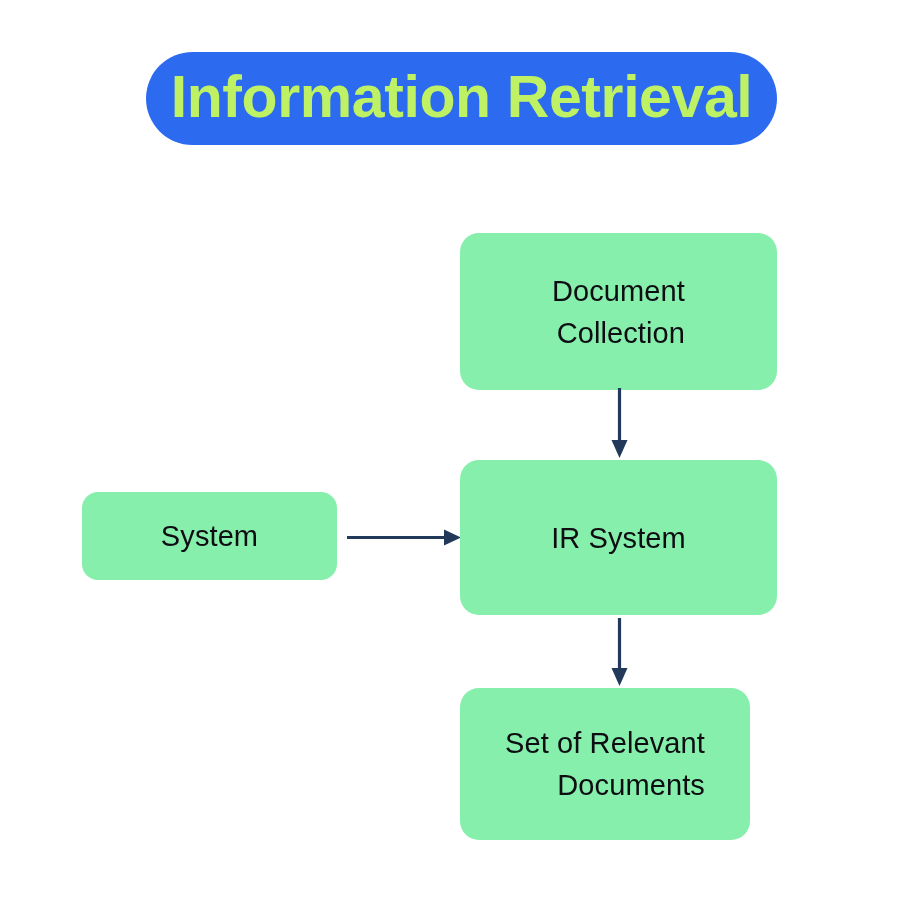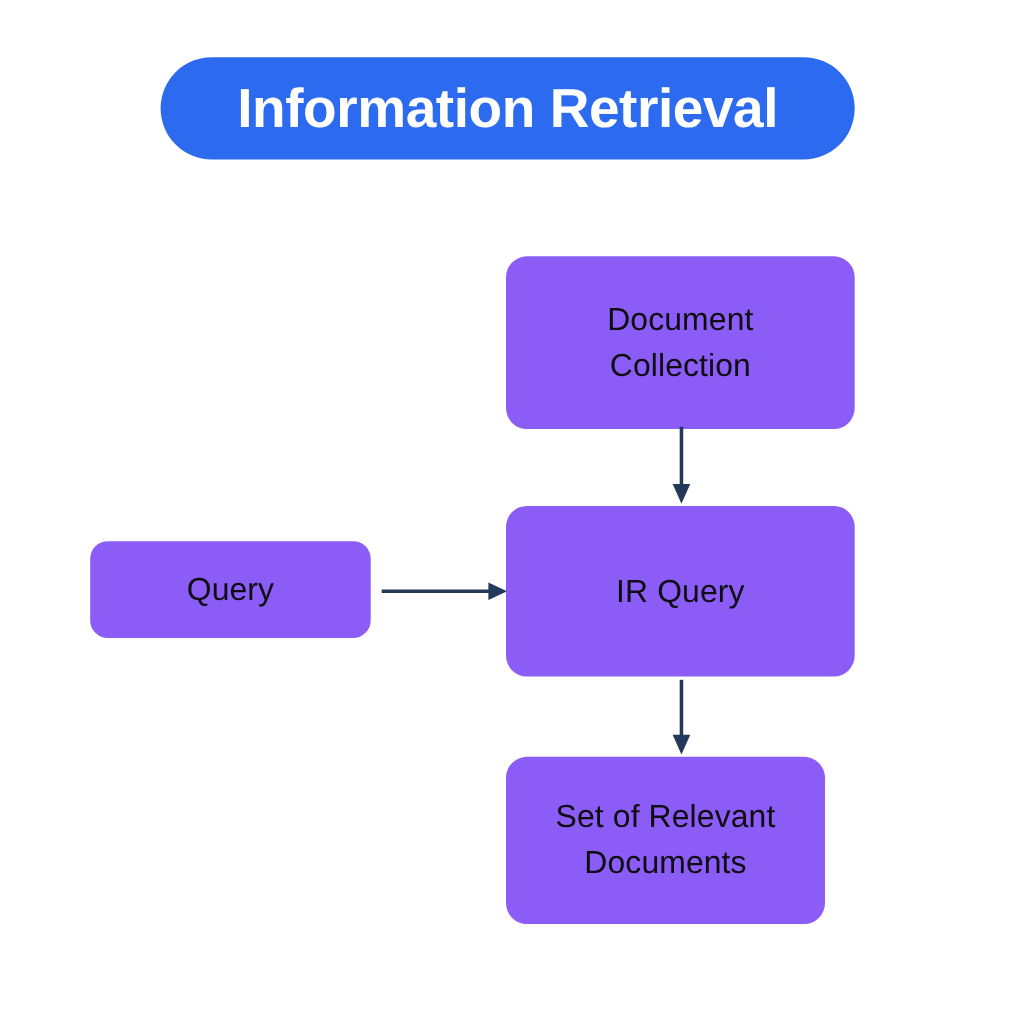--- a/index.html
+++ b/index.html
@@ -28,39 +28,39 @@
     width: 631px;
     height: 93px;
     background: #2C6BF0;
     border-radius: 47px;
     display: flex;
     align-items: center;
     justify-content: center;
     box-sizing: border-box;
   }
   .title-text {
-    color: #ffffff;
-    font-size: 50px;
+    color: #bef264;
+    font-size: 59px;
     font-weight: 700;
     letter-spacing: -0.4px;
     line-height: 1;
     white-space: nowrap;
     transform: translateY(-1px);
   }
 
   
   .node {
     position: absolute;
-    background: #8b5cf6;
+    background: #86efac;
     border-radius: 19px;
     display: flex;
     align-items: center;
     justify-content: center;
     box-sizing: border-box;
-    text-align: center;
+    text-align: right;
   }
   .node-label {
     color: #0d0d12;
     font-size: 29px;
     font-weight: 400;
     line-height: 42px;
     letter-spacing: 0.1px;
     white-space: pre-line;
   }
 
@@ -128,30 +128,30 @@
     <span class="node-label">Document
 Collection</span>
   </div>
 
   <svg class="arrow-svg" id="arrow-doc-to-ir" viewBox="0 0 40 76">
     <line x1="19.5" y1="2" x2="19.5" y2="56" stroke="#22395A" stroke-width="3.2"></line>
     <polygon points="19.5,72 11.5,54 27.5,54" fill="#22395A"></polygon>
   </svg>
 
   <div class="node" id="node-query">
-    <span class="node-label">Query</span>
+    <span class="node-label">System</span>
   </div>
 
   <svg class="arrow-svg" id="arrow-query-to-ir" viewBox="0 0 120 36">
     <line x1="3" y1="17.5" x2="103" y2="17.5" stroke="#22395A" stroke-width="3.2"></line>
     <polygon points="117,17.5 100,9.5 100,25.5" fill="#22395A"></polygon>
   </svg>
 
   <div class="node" id="node-ir-system">
-    <span class="node-label">IR Query</span>
+    <span class="node-label">IR System</span>
   </div>
 
   <svg class="arrow-svg" id="arrow-ir-to-results" viewBox="0 0 40 74">
     <line x1="19.5" y1="2" x2="19.5" y2="54" stroke="#22395A" stroke-width="3.2"></line>
     <polygon points="19.5,70 11.5,52 27.5,52" fill="#22395A"></polygon>
   </svg>
 
   <div class="node" id="node-relevant-docs">
     <span class="node-label">Set of Relevant
 Documents</span>

